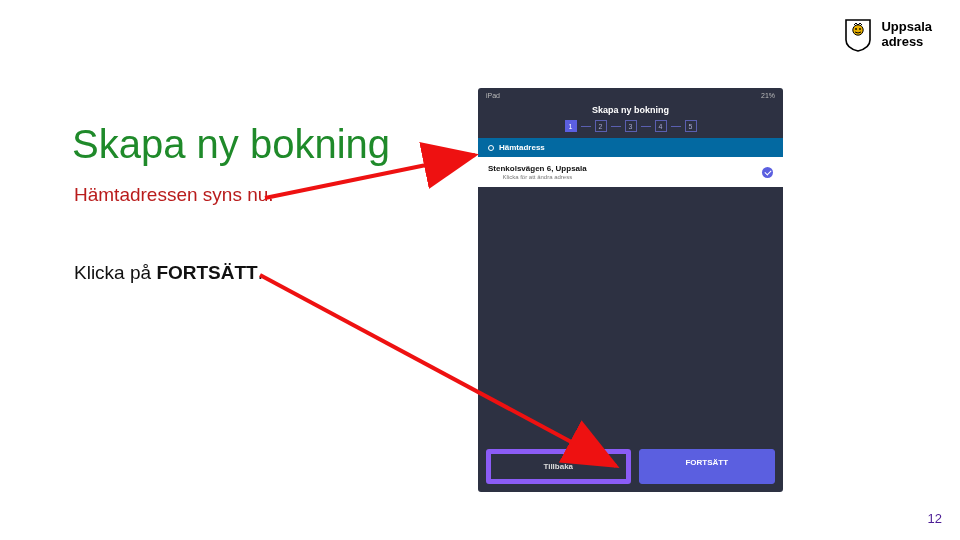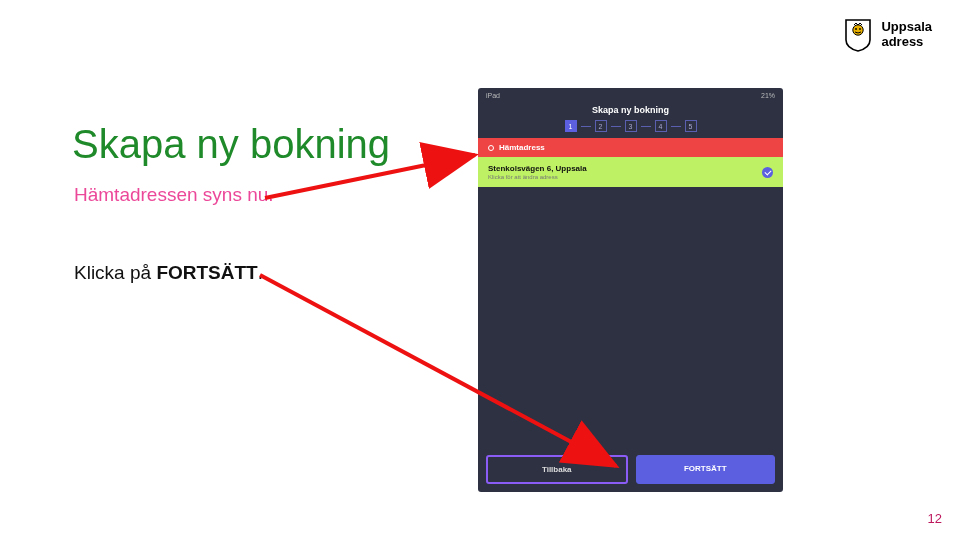--- a/index.html
+++ b/index.html
@@ -5,47 +5,47 @@
   * { box-sizing: border-box; margin: 0; padding: 0; }
   html, body { width: 960px; height: 540px; background: #fff; font-family: "Segoe UI", Arial, sans-serif; overflow: hidden; position: relative; }
 
   
   .logo { position: absolute; top: 18px; right: 28px; display: flex; align-items: center; gap: 8px; }
   .logo-text { font-size: 13px; font-weight: 700; line-height: 1.15; color: #000; }
   .logo-shield { width: 30px; height: 34px; }
 
   
   .slide-title { position: absolute; left: 72px; top: 122px; font-size: 40px; font-weight: 400; color: #1f8a2a; letter-spacing: 0; }
-  .slide-line1 { position: absolute; left: 74px; top: 184px; font-size: 19px; color: #ec4899; }
+  .slide-line1 { position: absolute; left: 74px; top: 184px; font-size: 19px; color: #b91c1c; }
   .slide-line2 { position: absolute; left: 74px; top: 262px; font-size: 19px; color: #111; }
   .slide-line2 .bold { font-weight: 700; }
 
-  .page-num { position: absolute; right: 18px; bottom: 14px; font-size: 13px; color: #be185d; }
+  .page-num { position: absolute; right: 18px; bottom: 14px; font-size: 13px; color: #4c1d95; }
 
   
   .phone { position: absolute; left: 478px; top: 88px; width: 305px; height: 404px; background: #2d3142; border-radius: 3px; overflow: hidden; color: #fff; font-family: Arial, sans-serif; }
   .statusbar { height: 14px; display: flex; justify-content: space-between; align-items: center; padding: 0 8px; font-size: 7px; color: #bbb; }
   .app-title { text-align: center; font-size: 9px; font-weight: 700; padding: 3px 0 5px; }
   .stepper { display: flex; justify-content: center; gap: 4px; align-items: center; padding-bottom: 6px; }
   .step { width: 12px; height: 12px; border: 1px solid #5a5fb0; font-size: 7px; display: flex; align-items: center; justify-content: center; color: #a8a8d0; }
   .step.active { background: #5b5fe0; border-color: #5b5fe0; color: #fff; }
   .step-sep { width: 10px; height: 1px; background: #5a5fb0; }
 
-  .section-header { background: #ef4444; padding: 5px 10px; font-size: 8px; font-weight: 700; display: flex; align-items: center; gap: 5px; }
+  .section-header { background: #0369a1; padding: 5px 10px; font-size: 8px; font-weight: 700; display: flex; align-items: center; gap: 5px; }
   .pin-icon { width: 6px; height: 6px; border-radius: 50%; border: 1.5px solid #fff; display: inline-block; position: relative; }
 
-  .address-card { background: #bef264; margin: 0; padding: 7px 10px; display: flex; justify-content: space-between; align-items: center; }
+  .address-card { background: #ffffff; margin: 0; padding: 7px 10px; display: flex; justify-content: space-between; align-items: center; text-align: center; }
   .address-main { font-size: 8px; font-weight: 700; color: #111; }
   .address-sub { font-size: 6px; color: #777; margin-top: 1px; }
   .check-icon { width: 11px; height: 11px; border-radius: 50%; background: #5b5fe0; display: flex; align-items: center; justify-content: center; }
   .check-icon::after { content: ""; width: 3px; height: 5px; border: solid #fff; border-width: 0 1.5px 1.5px 0; transform: rotate(45deg); margin-top: -1px; }
 
   .bottom-bar { position: absolute; bottom: 0; left: 0; right: 0; display: flex; gap: 8px; padding: 8px; }
   .btn { flex: 1; text-align: center; padding: 8px 0; font-size: 8px; font-weight: 700; border-radius: 3px; }
-  .btn-back { border: 2px solid #8b5cf6; color: #ddd; background: transparent; }
+  .btn-back { border: 5px solid #8b5cf6; color: #ddd; background: transparent; }
   .btn-continue { background: #5b5fe0; color: #fff; border: 1px solid #5b5fe0; }
 
   
   .arrows { position: absolute; left: 0; top: 0; width: 960px; height: 540px; pointer-events: none; }
 </style>
 </head>
 <body>
 
 <div class="logo">
   <svg class="logo-shield" viewBox="0 0 30 34">

